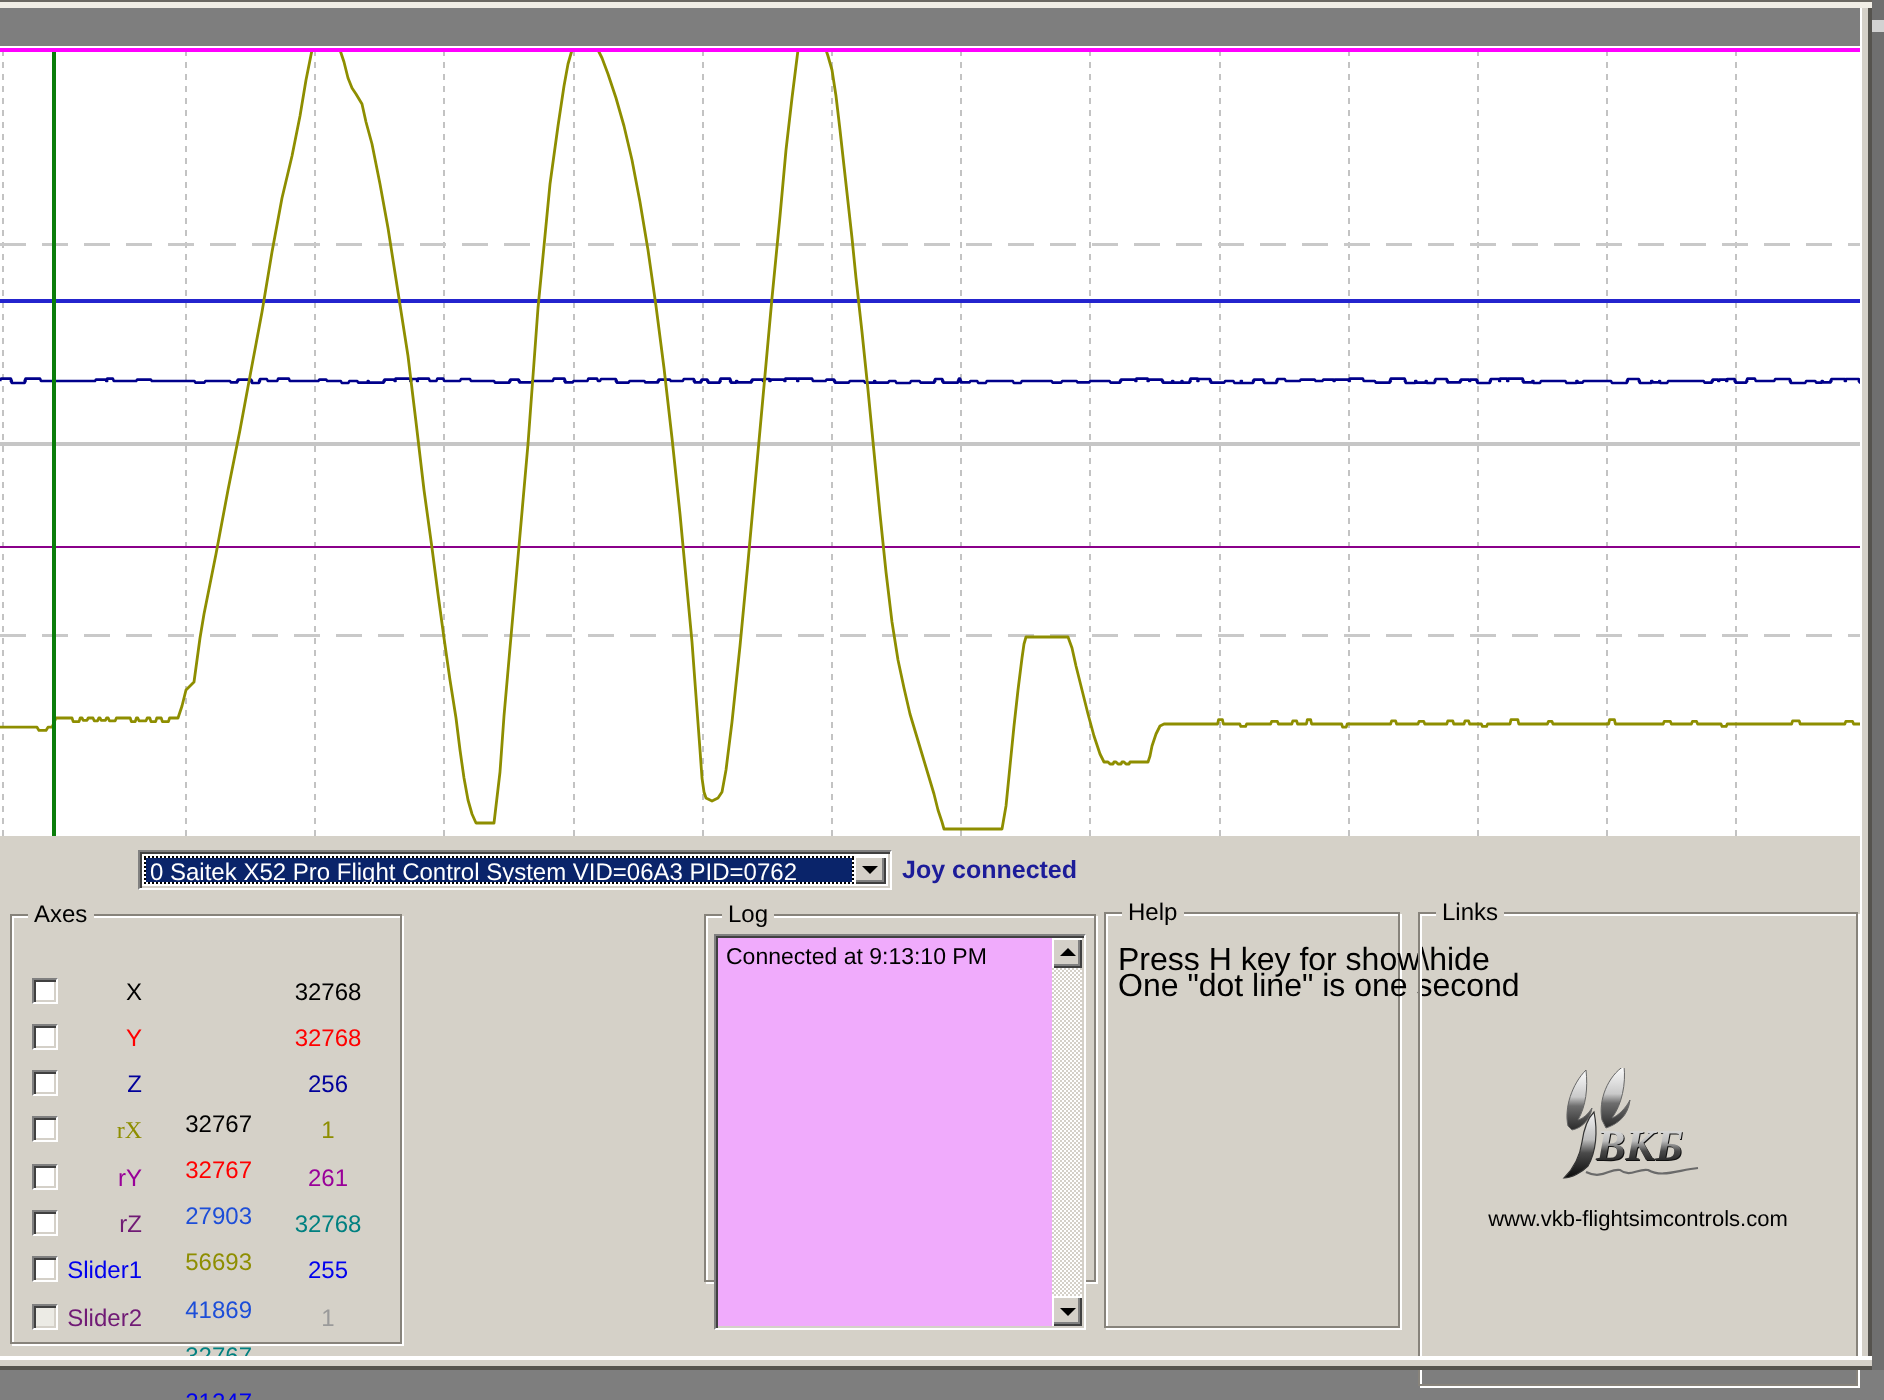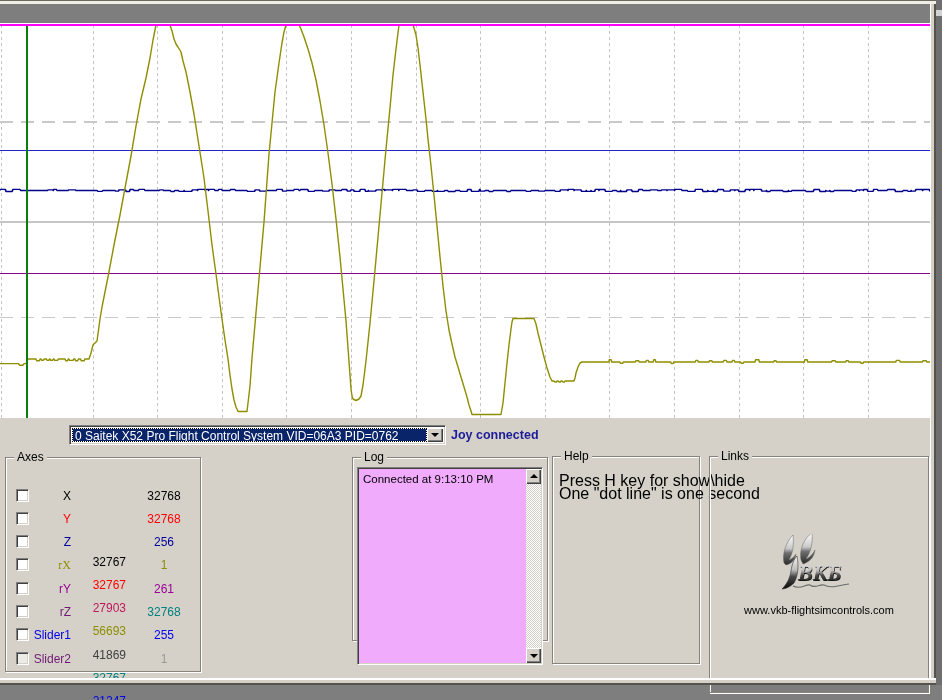--- a/index.html
+++ b/index.html
@@ -156,33 +156,33 @@
           </div>
           <div class="axis-row" style="top: 48.8px;">
             <div class="cb"></div>
             <span class="nm" style="color: rgb(255, 0, 0);">Y</span>
             <span class="vl" style="color: rgb(255, 0, 0);">32767</span>
             <span class="st" style="color: rgb(255, 0, 0);">32768</span>
           </div>
           <div class="axis-row" style="top: 72.1px;">
             <div class="cb"></div>
             <span class="nm" style="color: rgb(0, 0, 155);">Z</span>
-            <span class="vl" style="color: #be185d;">27903</span>
+            <span class="vl" style="color: #1d4ed8;">27903</span>
             <span class="st" style="color: rgb(0, 0, 155);">256</span>
           </div>
           <div class="axis-row" style="top: 95.4px;">
             <div class="cb"></div>
             <span class="nm" style="color: rgb(142, 142, 0); font-family: Liberation Serif, serif;">rX</span>
             <span class="vl" style="color: rgb(142, 142, 0);">56693</span>
             <span class="st" style="color: rgb(142, 142, 0);">1</span>
           </div>
           <div class="axis-row" style="top: 118.7px;">
             <div class="cb"></div>
             <span class="nm" style="color: rgb(153, 0, 153);">rY</span>
-            <span class="vl" style="color: #404040;">41869</span>
+            <span class="vl" style="color: #1d4ed8;">41869</span>
             <span class="st" style="color: rgb(153, 0, 153);">261</span>
           </div>
           <div class="axis-row" style="top: 142px;">
             <div class="cb"></div>
             <span class="nm" style="color: #701a75;">rZ</span>
             <span class="vl" style="color: rgb(0, 128, 128);">32767</span>
             <span class="st" style="color: rgb(0, 128, 128);">32768</span>
           </div>
           <div class="axis-row" style="top: 165.3px;">
             <div class="cb"></div>

